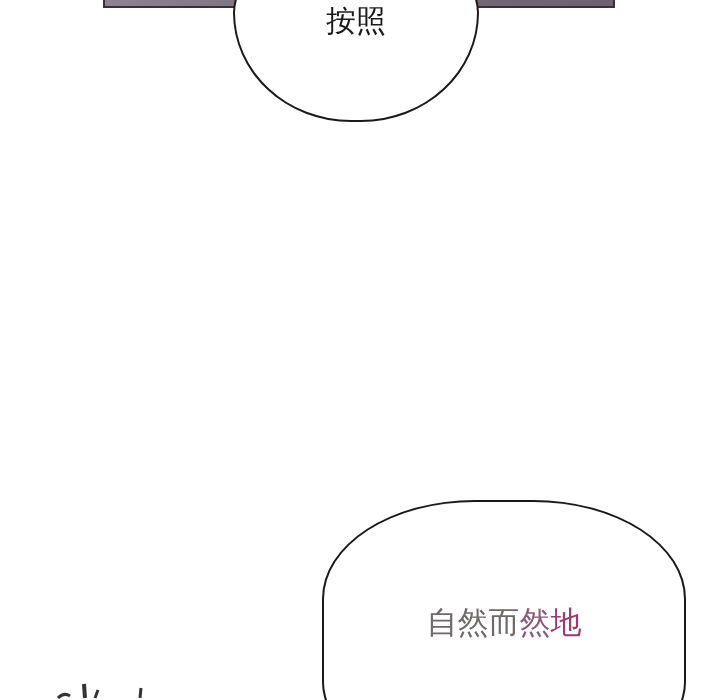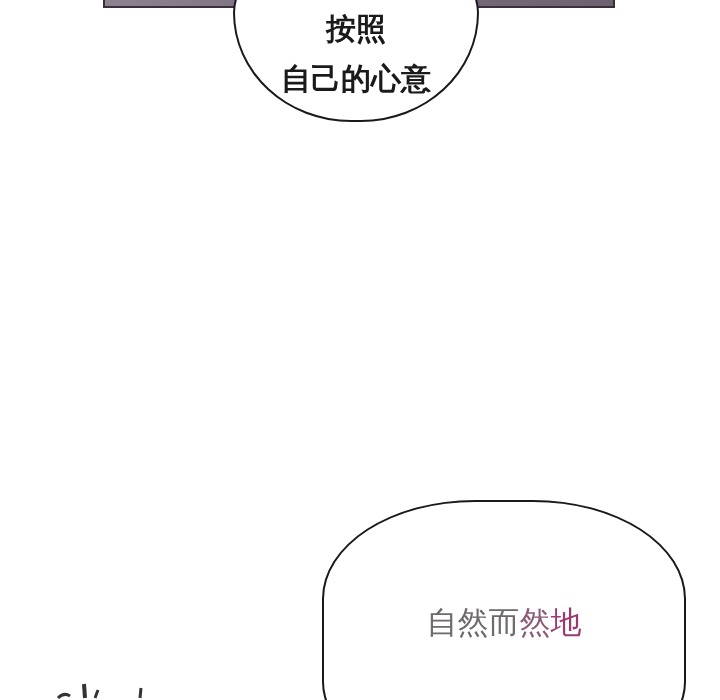--- a/index.html
+++ b/index.html
@@ -2,37 +2,36 @@
 <html><head>
 <meta charset="utf-8">
 <style>
   html, body { margin:0; padding:0; }
   body { width:720px; height:700px; background:#ffffff; position:relative; overflow:hidden; font-family:"DejaVu Sans", sans-serif; }
   .panel-top { position:absolute; left:103px; top:-4px; width:512px; height:12px; background:linear-gradient(90deg,#8e8390,#7a6e7c 40%,#6e6270); border:2px solid #3a3038; border-top:none; box-sizing:border-box; }
   .bubble { position:absolute; background:#fff; border:2px solid #1a1a1a; box-sizing:border-box; }
   .bubble-top { left:233px; top:-60px; width:246px; height:182px; border-radius:46% 46% 48% 48% / 40% 40% 60% 60%; }
   .bubble-bottom { left:322px; top:500px; width:364px; height:260px; border-radius:42% 42% 30% 30% / 38% 38% 30% 30%; }
   .text-top { position:absolute; left:233px; top:0; width:246px; text-align:center; color:#1a1a1a; font-size:30px; line-height:42px; }
-  .text-top .l1 { display:block; margin-top:8px;font-weight:bold; }
+  .text-top .l1 { display:block; margin-top:0px; }
   .text-bottom { position:absolute; left:322px; top:600px; width:364px; text-align:center; font-size:31px; line-height:44px; }
   .text-bottom span { display:inline; }
   .c-grey { color:#6f6a6a; }
   .c-mid { color:#8a5a78; }
   .c-pink { color:#9b3a72; }
   .scribble { position:absolute; left:40px; top:680px; width:160px; height:20px; }
 </style>
 </head>
 <body>
 
 <div class="panel-top"></div>
 
 <div class="bubble bubble-top"></div>
 <div class="text-top">
   <span class="l1">按照</span>
-  <span class="l1">自己的心意</span>
 </div>
 
 <div class="bubble bubble-bottom"></div>
 <div class="text-bottom">
   <div><span class="c-grey">自然而</span><span class="c-mid">然</span><span class="c-pink">地</span></div>
 </div>
 
 <svg class="scribble" viewBox="0 0 160 20">
   <path d="M18 18 Q24 12 30 16" stroke="#333" stroke-width="3" fill="none"></path>
   <path d="M45 18 L44 4" stroke="#333" stroke-width="4" fill="none"></path>

